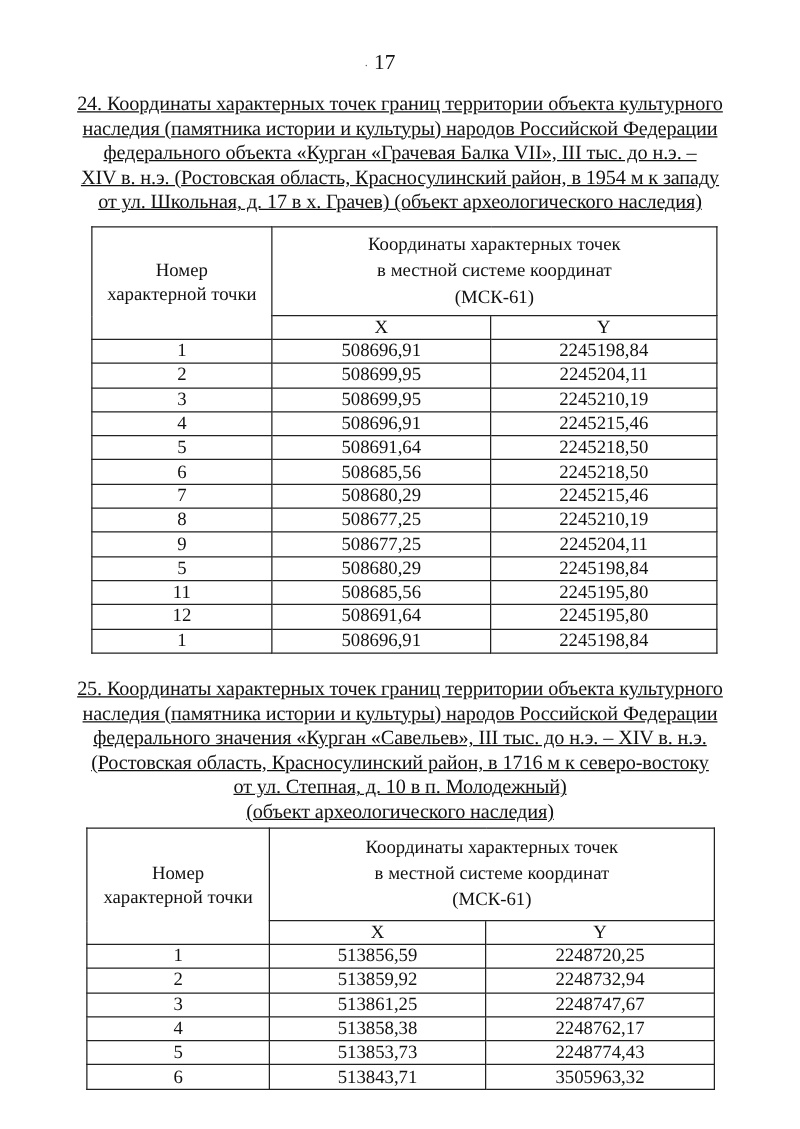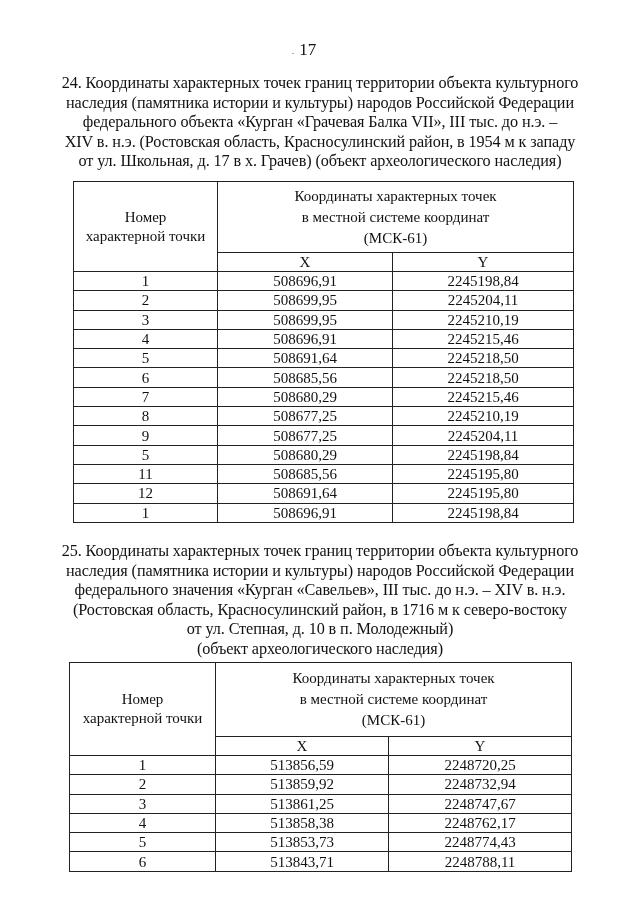--- a/index.html
+++ b/index.html
@@ -31,20 +31,21 @@
       vertical-align: middle;
     }
     .section-title {
       position: absolute;
       left: 60px;
       width: 520px;
       text-align: center;
       font-size: 16.2px;
       line-height: 19.6px;
       letter-spacing: -0.1px;
+      text-decoration: underline;
     }
     .section-title .line {
       display: block;
       white-space: nowrap;
     }
     #title-24 { top: 74px; }
     #title-25 { top: 542px; }
 
     table.coords {
       position: absolute;
@@ -262,16 +263,16 @@
         <td>2248762,17</td>
       </tr>
     <tr>
         <td>5</td>
         <td>513853,73</td>
         <td>2248774,43</td>
       </tr>
     <tr>
         <td>6</td>
         <td>513843,71</td>
-        <td>2248788,11</td>
+        <td>3505963,32</td>
       </tr>
   </tbody>
 </table>
 
 </body></html>

